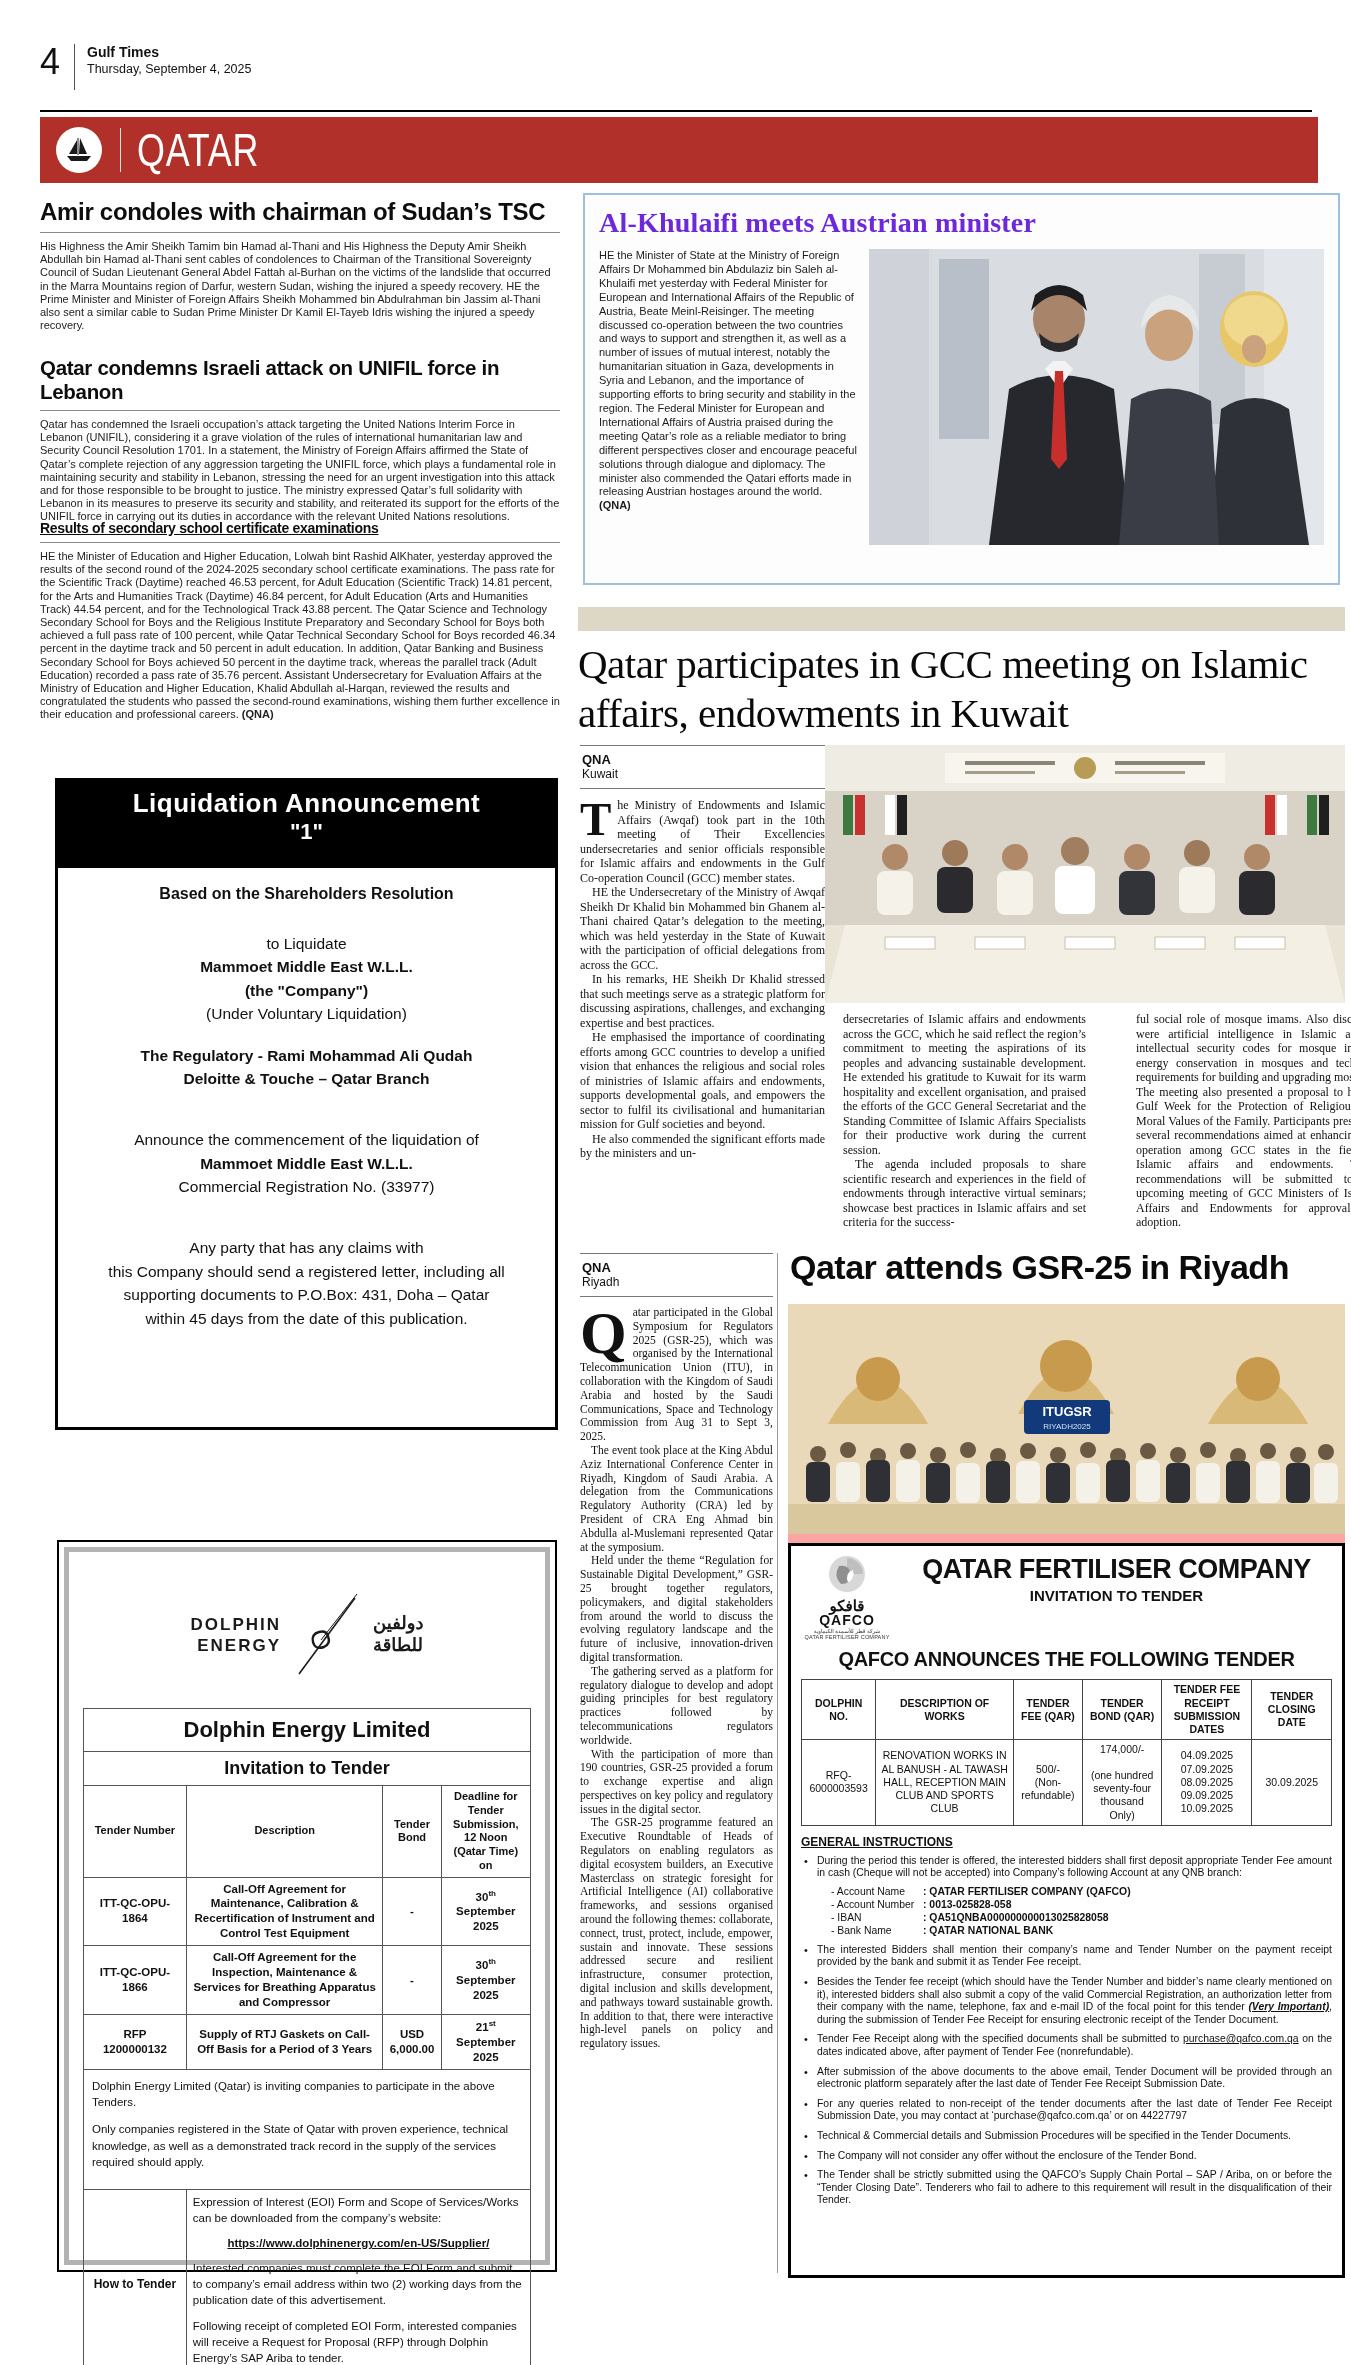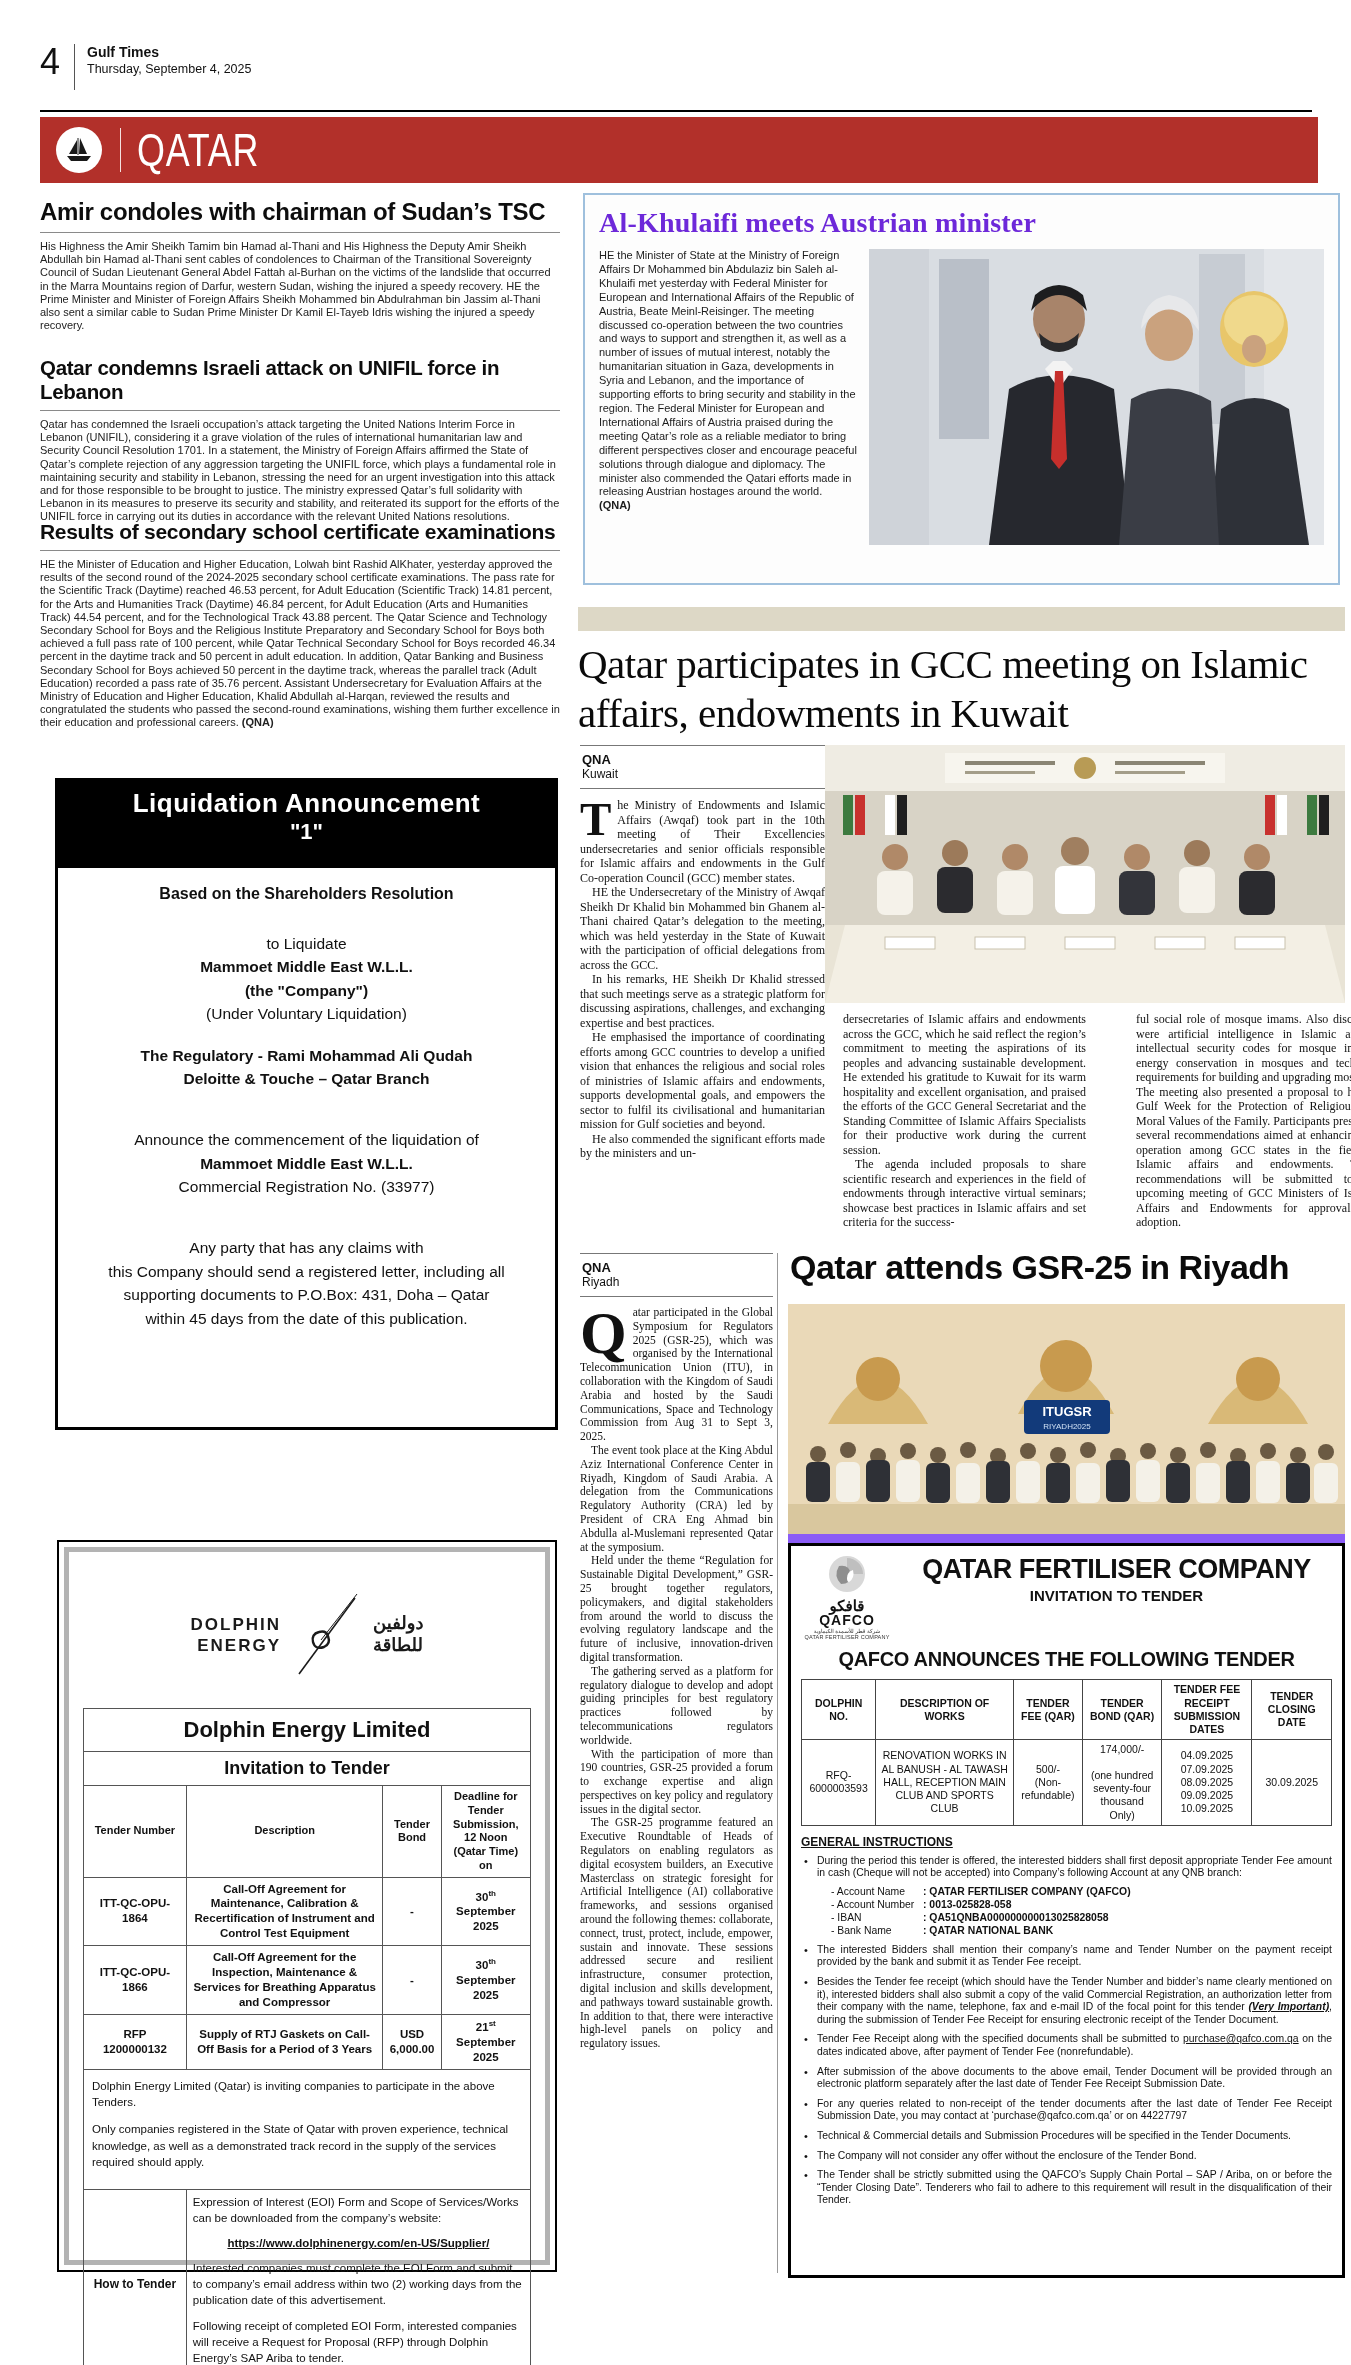--- a/index.html
+++ b/index.html
@@ -21,21 +21,21 @@
   .banner-title { color:#fff; font-size:46px; line-height:1; letter-spacing:1px; transform:scaleX(.78); transform-origin:left center; font-weight:400; }
 
   
   .brief { position:absolute; left:40px; width:520px; }
   .brief h2 { font-family:"Liberation Sans",sans-serif; font-weight:bold; letter-spacing:-.3px; color:#0d0d0d; }
   .brief .rule { height:1px; background:#8a8a8a; margin:6px 0 7px 0; }
   .brief p { font-size:11px; line-height:13.2px; color:#222; }
   .brief .tag { font-weight:bold; }
   #article-amir { top:198px; } #article-amir h2 { font-size:24px; }
   #article-unifil { top:356px; } #article-unifil h2 { font-size:20.5px; }
-  #article-results { top:520px; } #article-results h2 { font-size:21px; }
+  #article-results { top:520px; } #article-results h2 { font-size:14px;text-decoration:underline; }
 
   
   .liq { position:absolute; left:55px; top:778px; width:503px; height:652px; border:3px solid #000; background:#fff; text-align:center; }
   .liq-head { background:#000; color:#fff; padding:7px 4px 23px 4px; }
   .liq-head .l1 { font-size:26px; font-weight:bold; letter-spacing:.5px; }
   .liq-head .l2 { font-size:22px; font-weight:bold; }
   .liq-body { padding:16px 18px; font-size:15.5px; line-height:1.25; }
   .liq-body .b { font-weight:bold; }
   .liq-body .s16b { font-size:16px; font-weight:bold; }
   .liq-body div { margin-bottom:4px; }
@@ -84,21 +84,21 @@
   #gcc-col3 { position:absolute; left:1136px; top:1012px; width:243px; }
   .gcc-photo { position:absolute; left:825px; top:745px; width:520px; height:258px; overflow:hidden; background:#cfd4d8; }
   .dropcap { float:left; font-family:"Liberation Serif",serif; font-weight:bold; font-size:47px; line-height:38px; padding:2px 6px 0 0; }
   .dropcap.q { font-size:60px; line-height:50px; }
 
   
   #gsr-col { position:absolute; left:580px; top:1253px; width:193px; }
   #gsr-col .serifbody { font-family:"Liberation Serif",serif; font-size:11.5px; line-height:13.8px; text-align:justify; }
   #gsr-col .serifbody p + p { text-indent:11px; }
   .gsr-headline { position:absolute; left:790px; top:1248px; width:556px; font-size:34px; font-weight:bold; letter-spacing:-.5px; color:#0b0b0b; }
-  .gsr-photo { position:absolute; left:788px; top:1304px; width:557px; height:292px; overflow:hidden; background:#8b5cf6; }
+  .gsr-photo { position:absolute; left:788px; top:1304px; width:557px; height:292px; overflow:hidden; background:#fca5a5; }
   .v-rule { position:absolute; left:777px; top:1253px; width:1px; height:1020px; background:#999; }
 
   
   .qafco { position:absolute; left:788px; top:1543px; width:557px; height:735px; border:3px solid #000; background:#fff; padding:8px 10px; overflow:hidden; }
   .qafco-head { display:flex; align-items:flex-start; gap:8px; }
   .qafco-logo { width:92px; text-align:center; flex:none; }
   .qafco-logo .ar { font-size:15px; font-weight:bold; line-height:1; }
   .qafco-logo .en { font-size:14px; font-weight:bold; letter-spacing:1px; line-height:1.1; }
   .qafco-logo .sub-ar { font-size:5.5px; color:#333; }
   .qafco-logo .sub-en { font-size:5.5px; color:#333; letter-spacing:.2px; }

